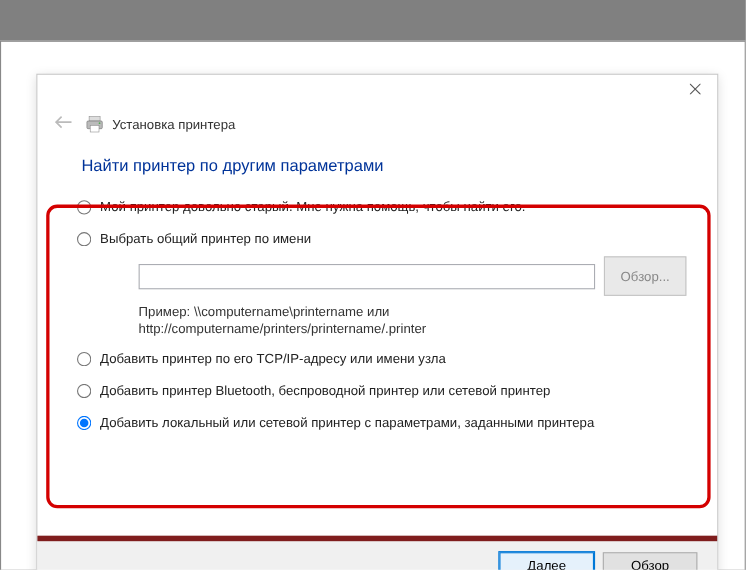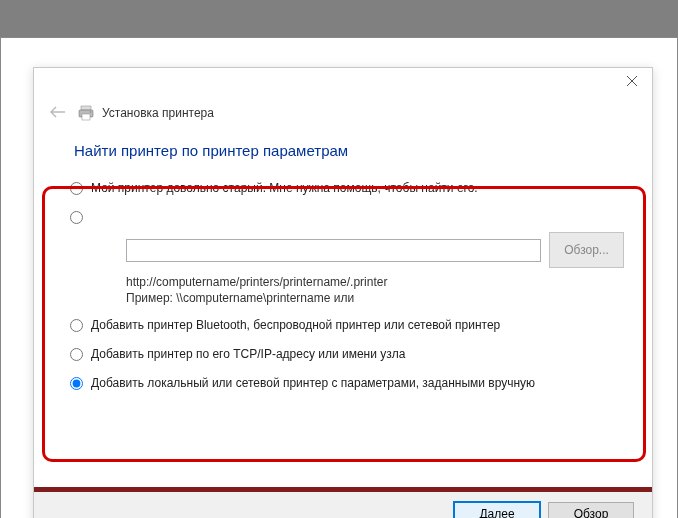--- a/index.html
+++ b/index.html
@@ -181,57 +181,58 @@
         <svg width="16" height="16" viewBox="0 0 16 16">
           <rect x="3" y="1" width="10" height="4" fill="#ddd" stroke="#888" stroke-width="0.5"></rect>
           <rect x="1" y="5" width="14" height="7" rx="1" fill="#bbb" stroke="#666" stroke-width="0.5"></rect>
           <rect x="4" y="9" width="8" height="6" fill="#fff" stroke="#888" stroke-width="0.5"></rect>
           <circle cx="12.5" cy="7" r="0.8" fill="#5a5"></circle>
         </svg>
       </span>
       <span class="header-text">Установка принтера</span>
     </div>
 
-    <div class="heading">Найти принтер по принтер параметрам</div>
+    <div class="heading">Найти принтер по другим параметрами</div>
 
     <div class="options">
 
       <label class="opt">
         <input type="radio" name="m" style="">
         <span class="opt-label">Мой принтер довольно старый. Мне нужна помощь, чтобы найти его.</span>
       </label>
 
       <label class="opt">
         <input type="radio" name="m" style="">
+        <span class="opt-label">Выбрать общий принтер по имени</span>
       </label>
 
       <div class="shared-sub">
         <div class="shared-row">
           <input type="text" class="shared-input" disabled="" style="">
           <button class="browse-btn" disabled="">Обзор...</button>
         </div>
         <div class="example">
+          <div>Пример: \\computername\printername или</div>
           <div>http://computername/printers/printername/.printer</div>
-          <div>Пример: \\computername\printername или</div>
         </div>
       </div>
 
       <label class="opt">
         <input type="radio" name="m" style="">
+        <span class="opt-label">Добавить принтер по его TCP/IP-адресу или имени узла</span>
+      </label>
+
+      <label class="opt">
+        <input type="radio" name="m" style="">
         <span class="opt-label">Добавить принтер Bluetooth, беспроводной принтер или сетевой принтер</span>
       </label>
 
       <label class="opt">
-        <input type="radio" name="m" style="">
-        <span class="opt-label">Добавить принтер по его TCP/IP-адресу или имени узла</span>
-      </label>
-
-      <label class="opt">
         <input type="radio" name="m" checked="" style="">
-        <span class="opt-label">Добавить локальный или сетевой принтер с параметрами, заданными вручную</span>
+        <span class="opt-label">Добавить локальный или сетевой принтер с параметрами, заданными принтера</span>
       </label>
 
     </div>
 
     <div class="highlight-box"></div>
 
     <div class="footer">
       <button class="primary">Далее</button>
       <button>Обзор</button>
     </div>

